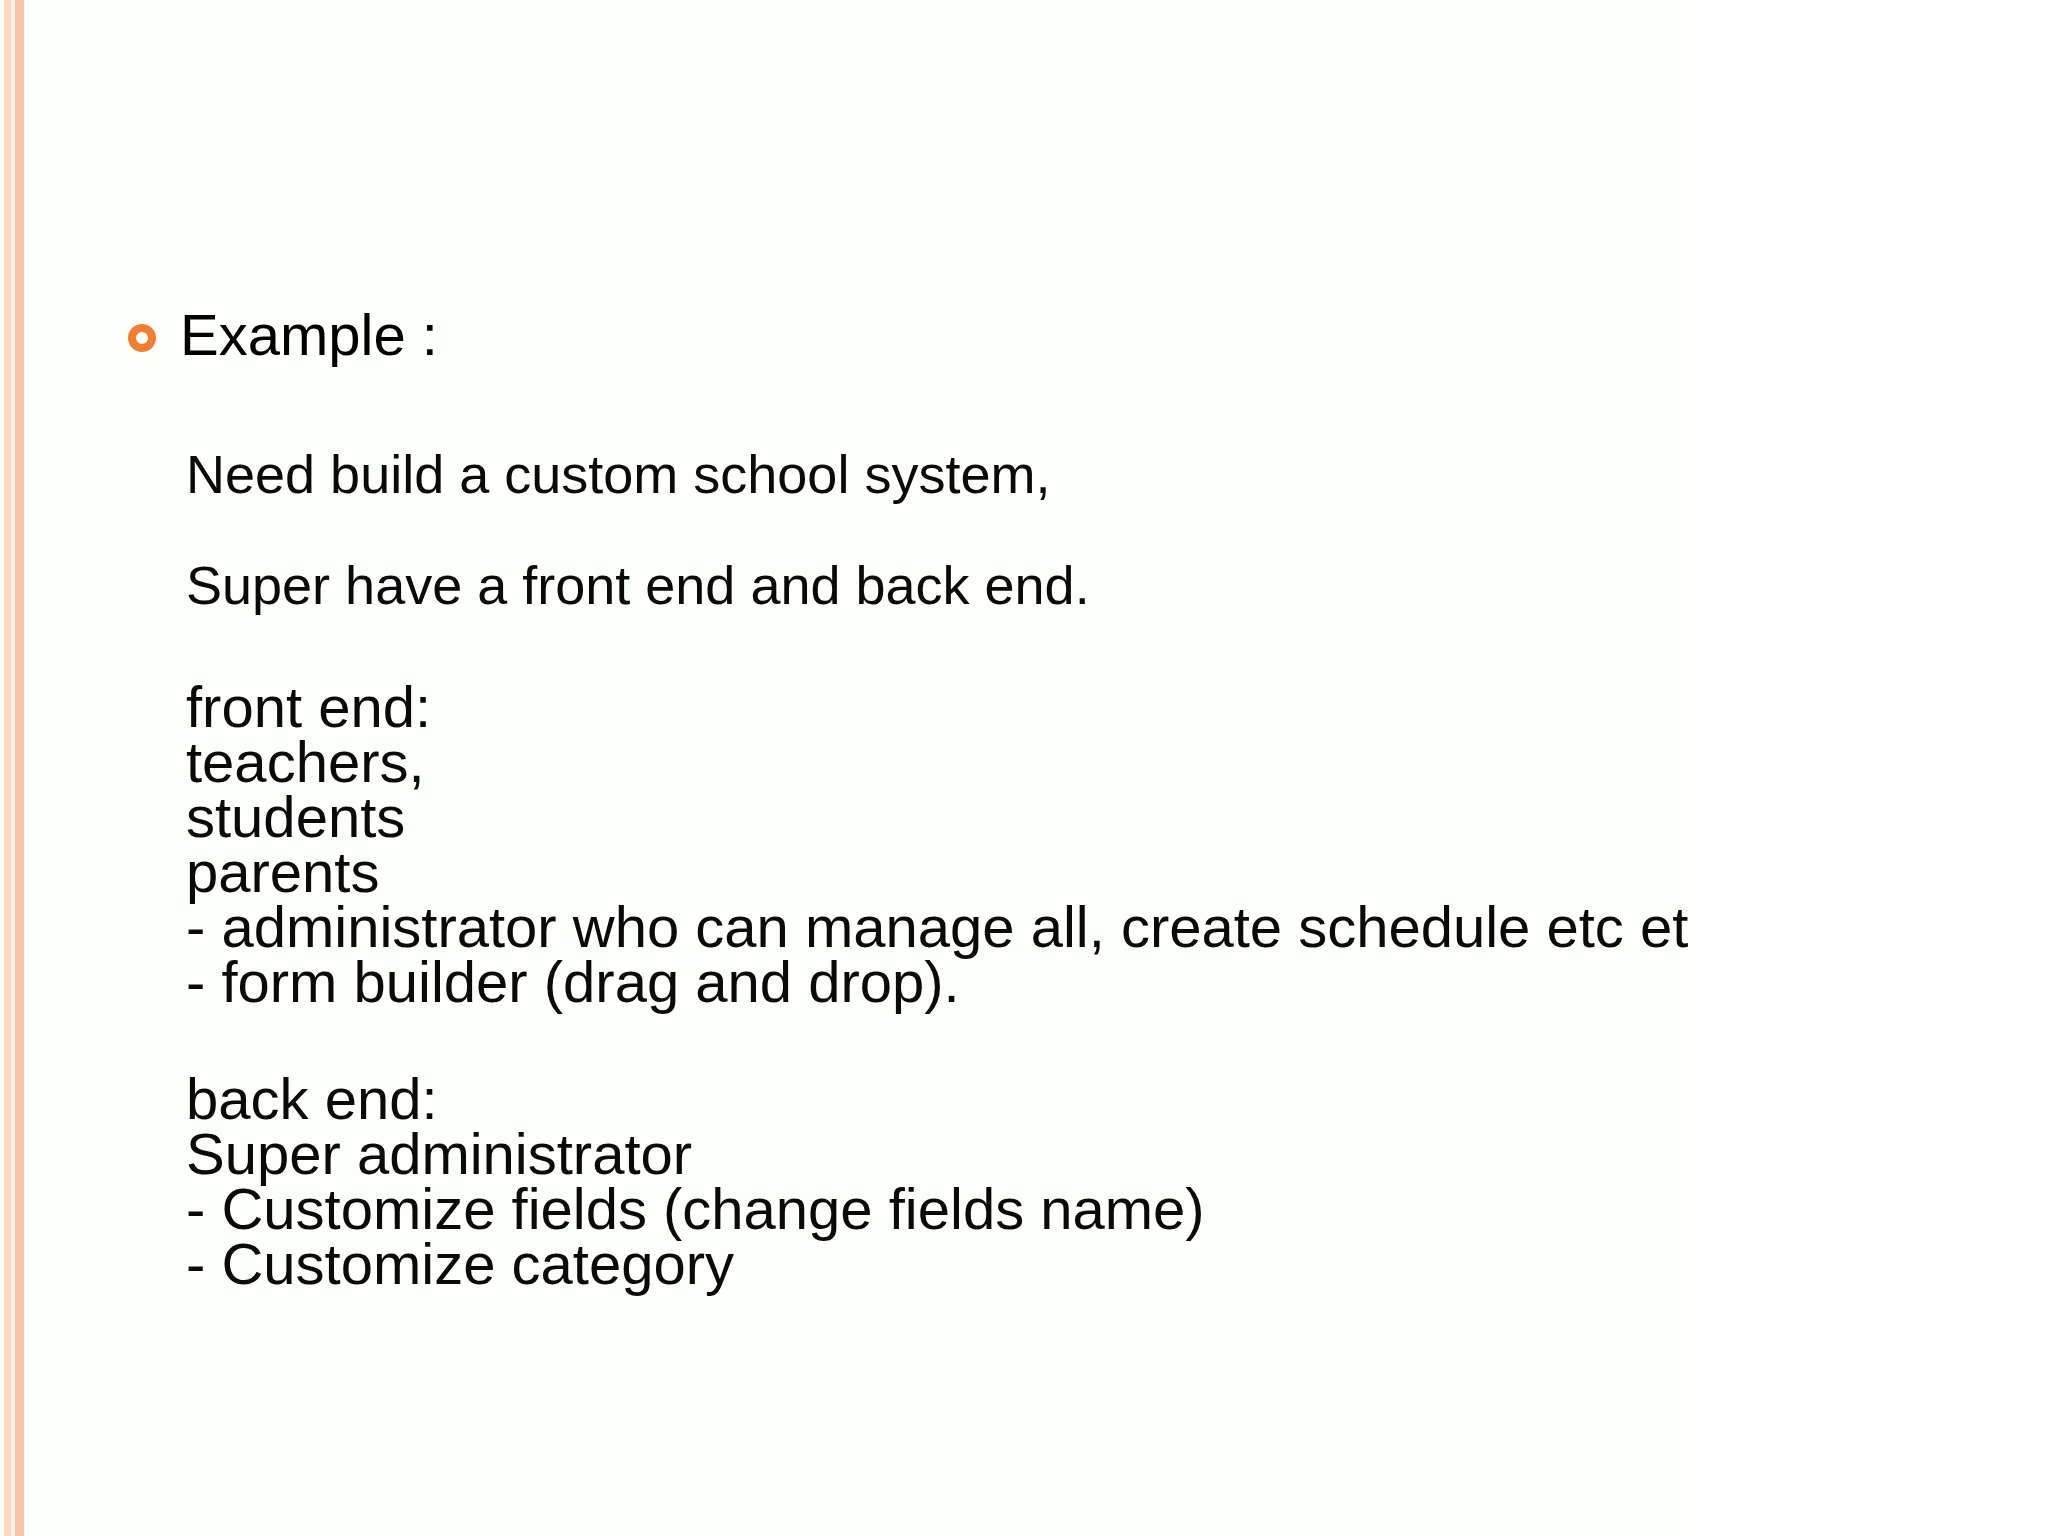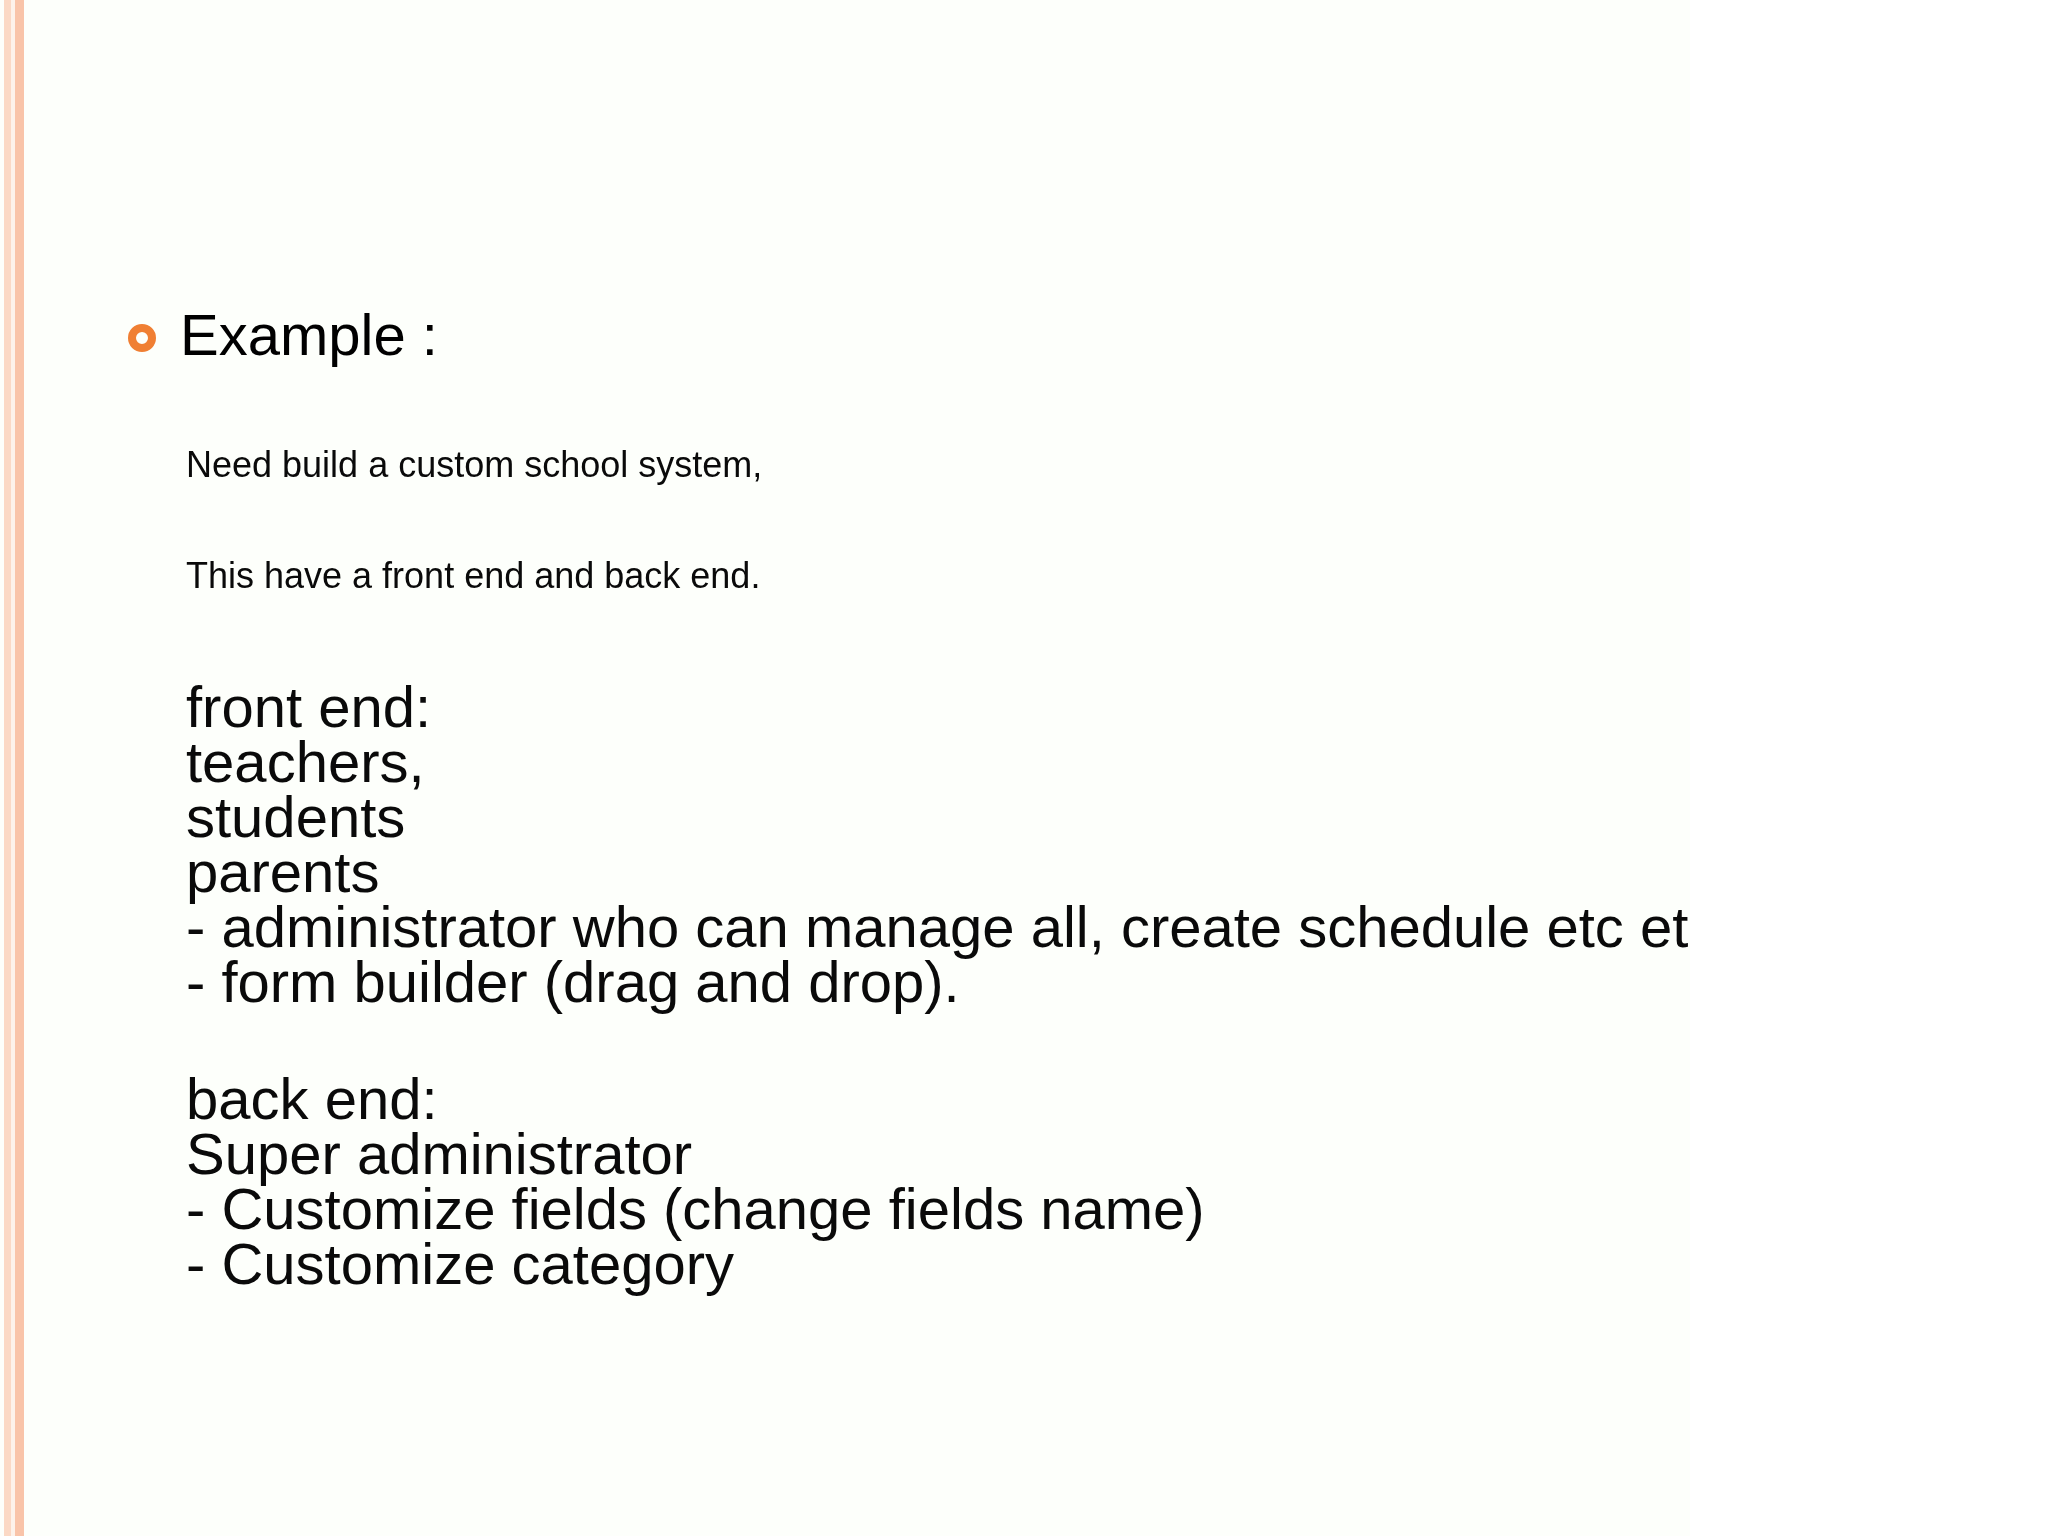--- a/index.html
+++ b/index.html
@@ -71,21 +71,21 @@
   .title-text {
     font-size: 58px;
     color: #000000;
     line-height: 1;
     white-space: nowrap;
   }
 
   .para {
     position: absolute;
     left: 186px;
-    font-size: 36px;
+    font-size: 54px;
     color: #0a0a0a;
     line-height: 1;
     white-space: nowrap;
   }
   .p-need      { top: 447px; }
   .p-this      { top: 558px; }
 
   .block {
     position: absolute;
     left: 186px;
@@ -125,21 +125,21 @@
 
   <div class="content">
 
     <div class="title-row">
       <span class="bullet-ring"></span>
       <span class="title-text">Example :</span>
     </div>
 
     <div class="para p-need">Need build a custom school system,</div>
 
-    <div class="para p-this">This have a front end and back end.</div>
+    <div class="para p-this">Super have a front end and back end.</div>
 
     <div class="block block-front">front end:
 teachers,
 students
 parents
 - administrator who can manage all, create schedule etc etc
 - form builder (drag and drop).</div>
 
     <div class="block block-back">back end:
 Super administrator

